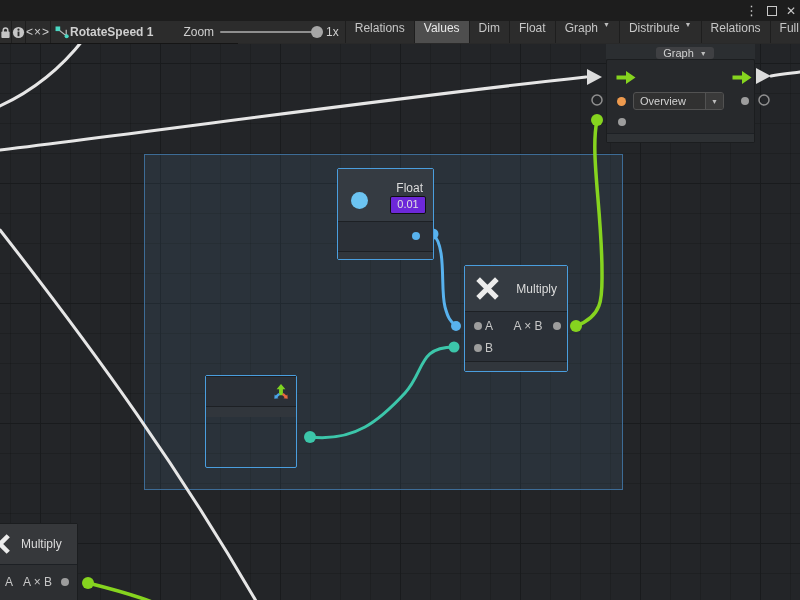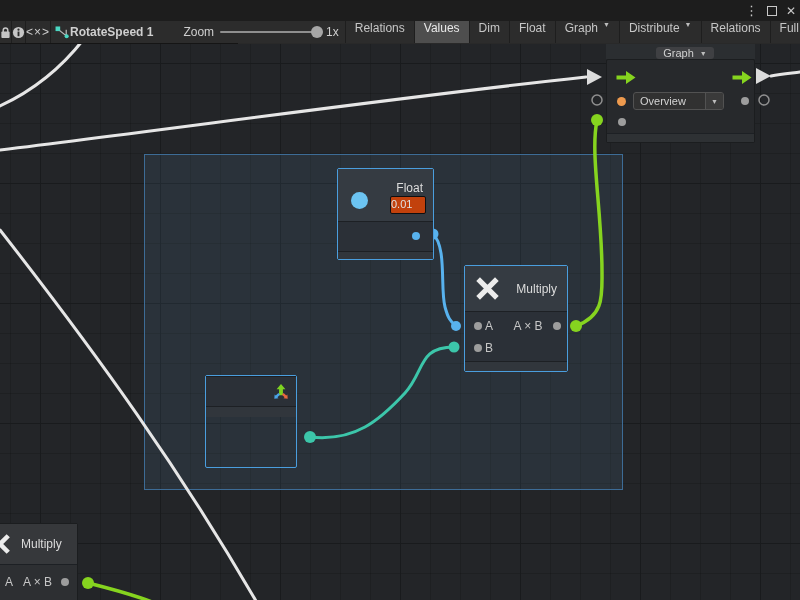--- a/index.html
+++ b/index.html
@@ -38,22 +38,22 @@
   .node-footer{background:#31363c;border-top:1px solid #1d2024;box-sizing:border-box;}
   .node.unselected .node-header{background:#36383b;}
   .node.unselected .node-body{background:#2d2f32;}
   .n-title{color:#dcdcdc;font-size:12px;}
   .n-sub{color:#b2b2b2;font-size:11px;}
   .port-label{color:#c6c6c6;font-size:12px;position:absolute;}
   .dot{position:absolute;border-radius:50%;}
   .dot.gray{background:#9d9d9d;width:8px;height:8px;}
   .dot.blue{background:#58b2ee;width:8px;height:8px;}
   .dot.orange{background:#ee9a4e;width:9px;height:9px;}
-  .value-box{position:absolute;background:#c2410c;border:1px solid #0e0f11;border-radius:2px;
-    color:#e0e0e0;font-size:11px;line-height:15px;}
+  .value-box{position:absolute;background:#6d28d9;border:1px solid #0e0f11;border-radius:2px;
+    color:#e0e0e0;font-size:11px;text-align:center;line-height:15px;}
 
   
   .bc-bar{position:absolute;left:606px;top:40px;width:149px;height:19px;background:#2b2e31;
     display:flex;align-items:center;gap:7px;padding-left:9px;box-sizing:border-box;flex-direction:column;}
   .bc-btn{background:#3f4043;border-radius:3px;height:15px;display:flex;align-items:center;
     gap:6px;padding:0 7px;color:#cfcfcf;font-size:11px;}
   .caret{font-size:7px;color:#bdbdbd;line-height:1;}
   .dropdown{position:absolute;display:flex;border:1px solid #525252;border-radius:3px;
     background:#313131;height:18px;box-sizing:border-box;overflow:hidden;}
   .dropdown .dd-text{color:#d2d2d2;font-size:11px;line-height:16px;padding:0 6px;width:59px;}

